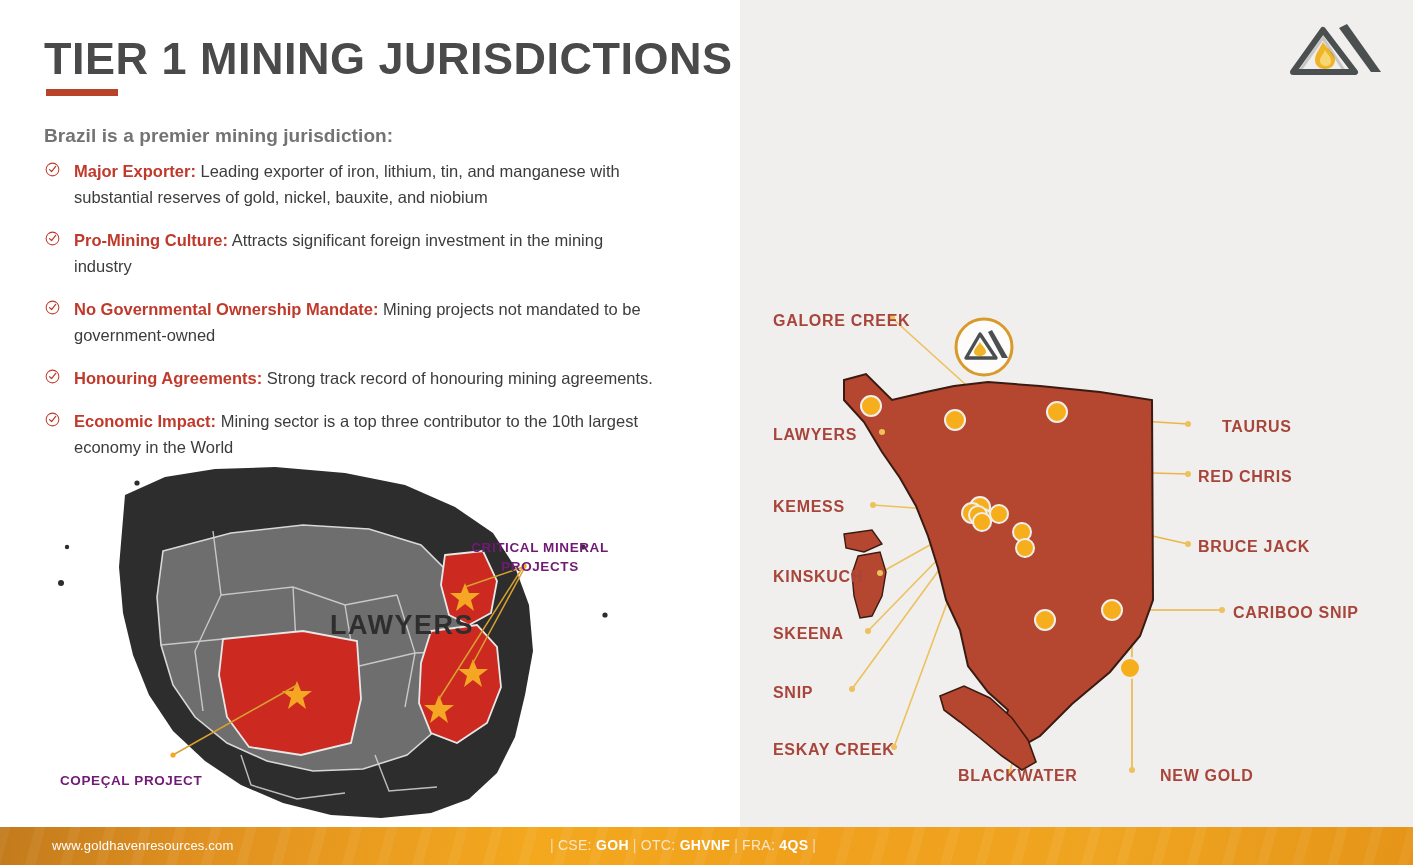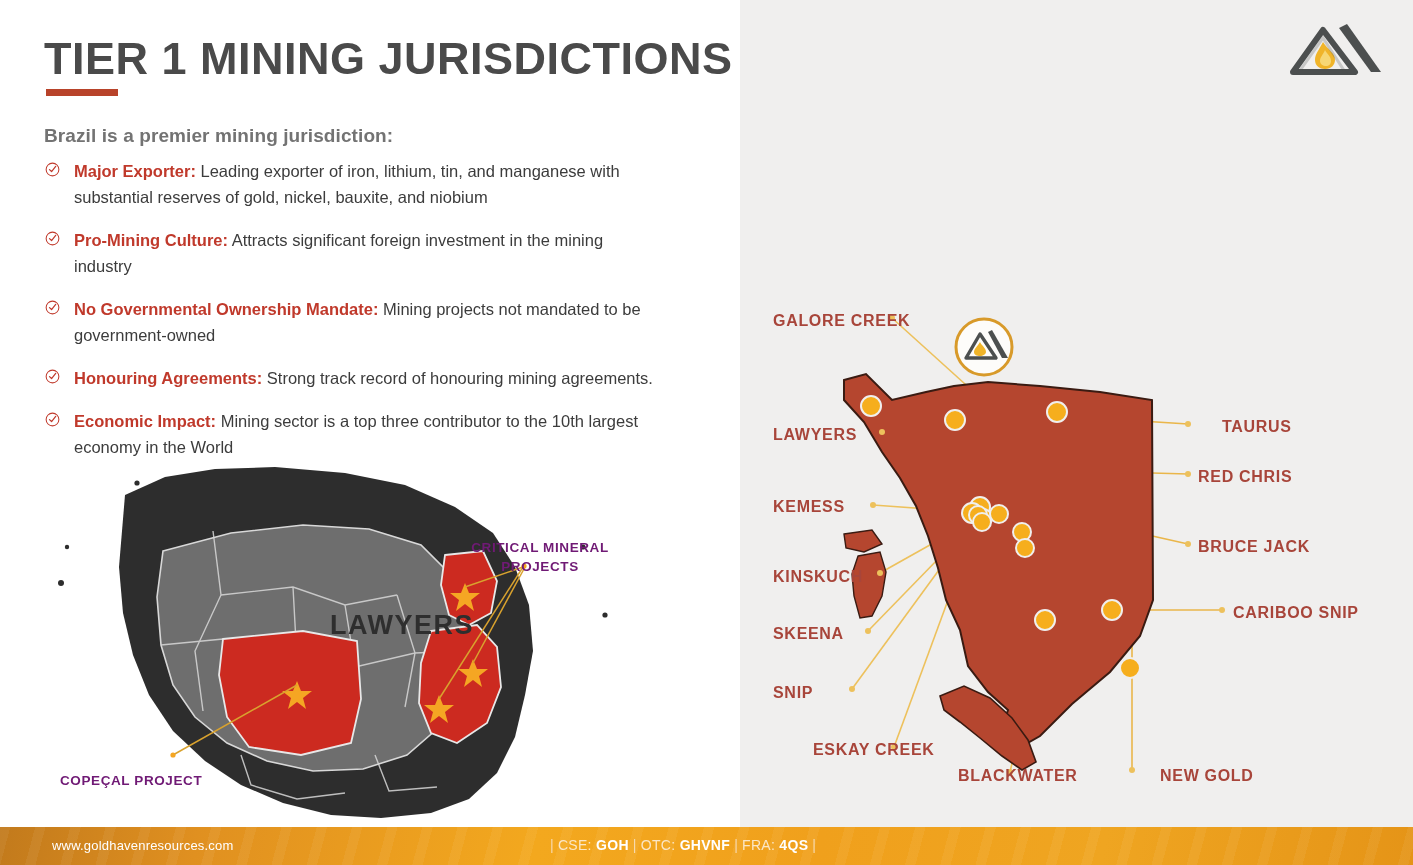--- a/index.html
+++ b/index.html
@@ -336,21 +336,21 @@
           <path d="M240 42 C237 47 234 49 234 52 C234 55 237 56 240 56 C243 56 246 54 246 52 C246 48 242 46 240 42 Z" fill="#f0b429"></path>
         </g>
       </svg>
 
       <div class="bc-label" style="left:33px;top:12px;">GALORE CREEK</div>
       <div class="bc-label" style="left:33px;top:126px;">LAWYERS</div>
       <div class="bc-label" style="left:33px;top:198px;">KEMESS</div>
       <div class="bc-label" style="left:33px;top:268px;">KINSKUCH</div>
       <div class="bc-label" style="left:33px;top:325px;">SKEENA</div>
       <div class="bc-label" style="left:33px;top:384px;">SNIP</div>
-      <div class="bc-label" style="left:33px;top:441px;margin-left:40px;">ESKAY CREEK</div>
+      <div class="bc-label" style="left:33px;top:441px;">ESKAY CREEK</div>
 
       <div class="bc-label" style="left:458px;top:118px;margin-left:24px;">TAURUS</div>
       <div class="bc-label" style="left:458px;top:168px;">RED CHRIS</div>
       <div class="bc-label" style="left:458px;top:238px;">BRUCE JACK</div>
       <div class="bc-label" style="left:493px;top:304px;">CARIBOO SNIP</div>
 
       <div class="bc-label" style="left:218px;top:467px;">BLACKWATER</div>
       <div class="bc-label" style="left:420px;top:467px;">NEW GOLD</div>
     </div>
   </div>

